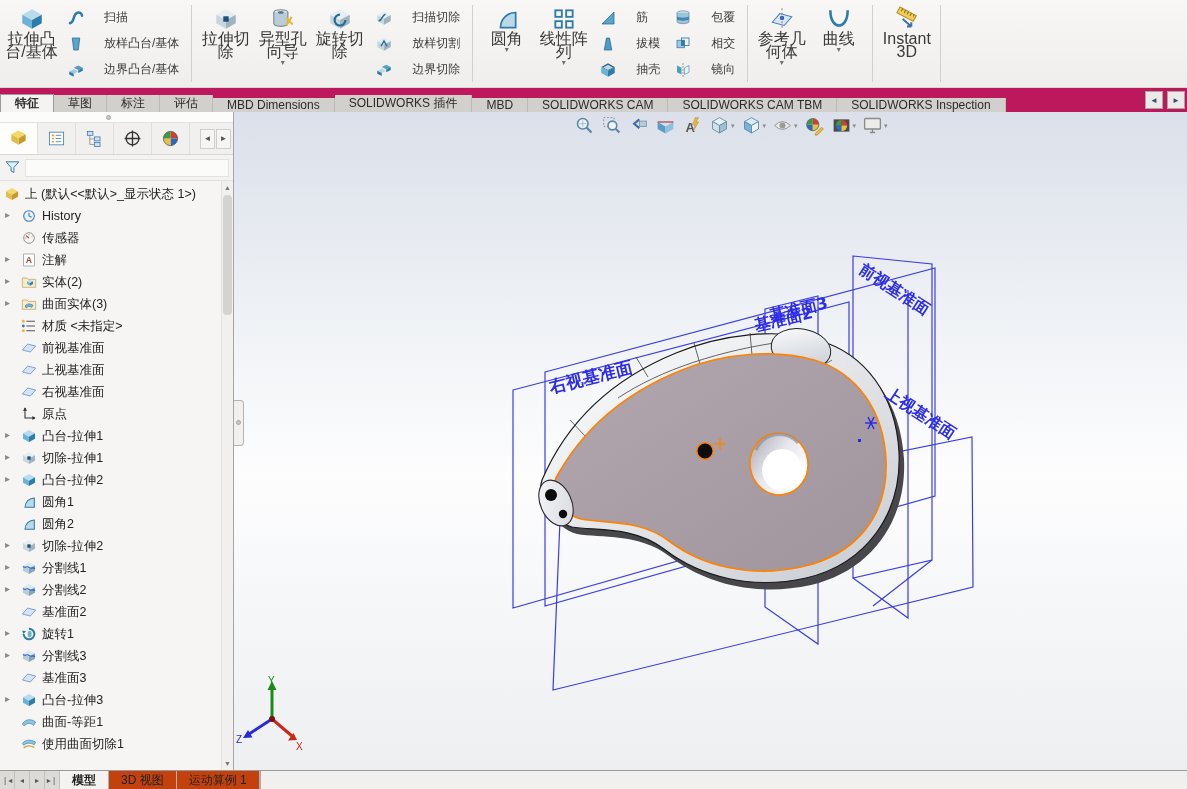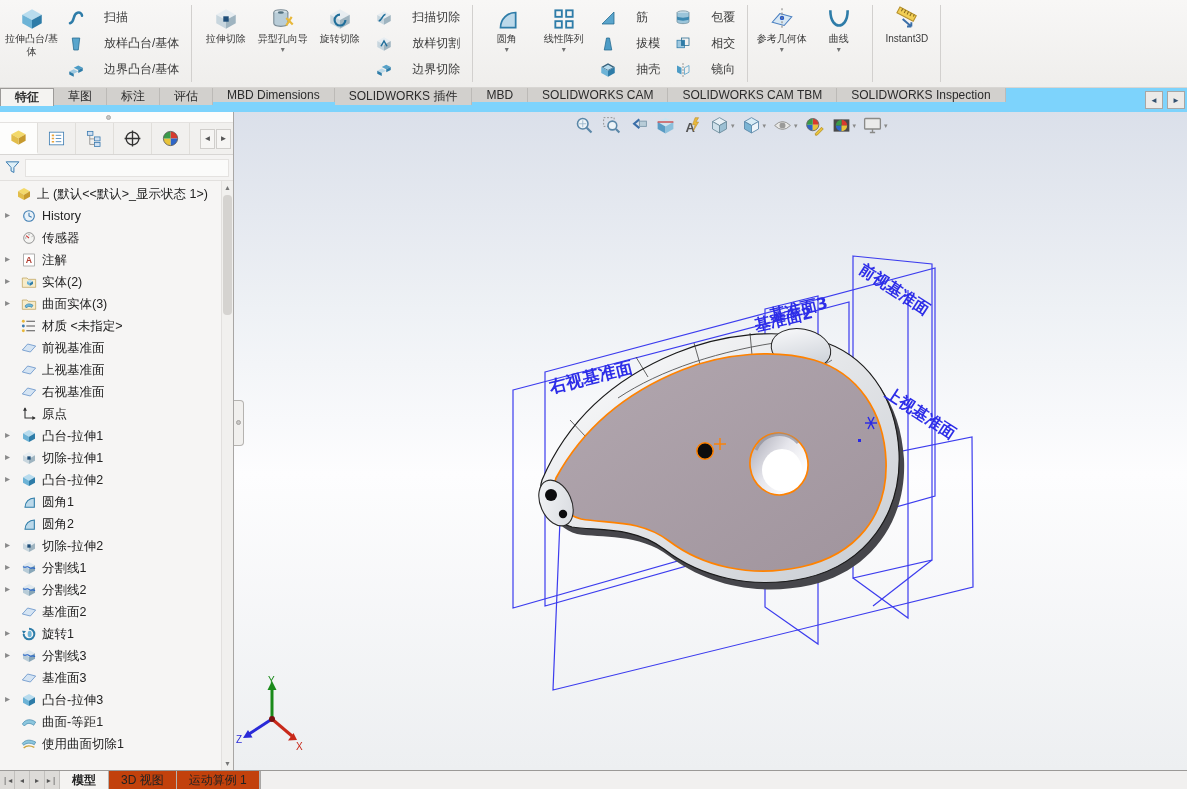--- a/index.html
+++ b/index.html
@@ -4,47 +4,47 @@
 <style>
   *{box-sizing:border-box;margin:0;padding:0}
   html,body{width:1187px;height:789px;overflow:hidden;font-family:"Liberation Sans","DejaVu Sans",sans-serif;font-size:12px;color:#222;background:#f2f1f0}
   svg{display:block}
   
   .ribbon{position:absolute;left:0;top:0;width:1187px;height:88px;background:linear-gradient(#f8f7f6,#efeeec);display:flex;align-items:stretch;border-bottom:1px solid #d8d6d3}
   .rib-group{display:flex;padding:2px 3px}
   .rib-sep{width:1px;background:#d2d0ce;margin:5px 2px}
   .big-btn{width:57px;display:flex;flex-direction:column;align-items:center;padding-top:4px;cursor:pointer}
   .big-btn .ic{width:26px;height:26px}
-  .big-btn .lbl{text-align:center;line-height:13px;font-size:10px;color:#3a3a3a;width:56px;word-break:break-all}
+  .big-btn .lbl{text-align:center;line-height:13px;font-size:16px;color:#3a3a3a;width:56px;word-break:break-all}
   .big-btn .dd{color:#707070;font-size:8px;line-height:8px;margin-top:1px}
   .small-col{display:flex;flex-direction:column;justify-content:center;padding:1px 0}
   .small-btn{display:flex;align-items:center;gap:19px;height:26px;padding:0 7px;font-size:12px;color:#3a3a3a;cursor:pointer;white-space:nowrap}
   .small-btn .ic{width:18px;height:18px}
   
-  .tabstrip{position:absolute;left:0;top:88px;width:1187px;height:24px;background:#7dd3fc;display:flex;align-items:flex-start}
+  .tabstrip{position:absolute;left:0;top:88px;width:1187px;height:24px;background:#be185d;display:flex;align-items:flex-end}
   .mtab{padding:0 14px;display:flex;align-items:center;color:#2b2b2b;border-right:1px solid #bcbab7;cursor:pointer;background:#d2d0cd}
   .mtab.active{background:#f4f3f1;border:1px solid #9c9a98;border-bottom:none;font-weight:bold}
   .strip-fill{flex:1}
   .strip-btn{width:18px;height:18px;margin:3px 2px;border:1px solid #a8a6a4;background:#eceae8;display:flex;align-items:center;justify-content:center;font-size:8px;color:#33506e;cursor:pointer}
   
   .left-panel{position:absolute;left:0;top:112px;width:234px;height:658px;background:#f6f5f4;border-right:1px solid #a8a6a4;display:flex;flex-direction:column}
   .panel-topstrip{height:11px;background:#fcfcfb;border-bottom:1px solid #e4e2e0;position:relative}
   .panel-topstrip .grip{position:absolute;left:106px;top:3px;width:5px;height:5px;border-radius:50%;background:#c9c7c5;border:1px solid #aaa}
   .mgr-tabs{height:32px;display:flex;align-items:stretch;background:#f1f0ee;border-bottom:1px solid #d8d6d4}
   .mgr-tab{width:38px;display:flex;align-items:center;justify-content:center;border-right:1px solid #e0deda;cursor:pointer}
   .mgr-tab.active{background:#fdfdfc;border-bottom:2px solid #fdfdfc}
   .mgr-tab .ic{width:19px;height:19px}
   .mgr-scroll{margin-left:auto;display:flex;align-items:center;padding-right:2px;gap:1px}
   .mgr-arrow{width:15px;height:20px;display:flex;align-items:center;justify-content:center;font-size:8px;color:#555;border:1px solid #d0cecb;background:#f6f5f3;cursor:pointer}
   .filter-row{height:26px;display:flex;align-items:center;gap:4px;padding:0 4px;border-bottom:1px solid #e2e0de;background:#f4f3f2}
   .filter-row .ic{width:17px;height:17px}
   .filter-box{flex:1;height:18px;background:#fbfbfa;border:1px solid #e4e2e0}
   .tree{flex:1;position:relative;overflow:hidden;padding-top:2px;background:#f6f5f4}
   .tree-row{display:flex;align-items:center;height:22px;padding-left:21px;position:relative;font-size:12.5px;white-space:nowrap;cursor:pointer}
-  .tree-row.root{padding-left:16px}
+  .tree-row.root{padding-left:4px}
   .tree-row .arrow{position:absolute;left:5px;top:4px;color:#8a8a8a;font-size:10px}
   .tree-row .ic{width:16px;height:16px;margin-right:5px;flex:0 0 auto}
   .tree-scrollbar{position:absolute;right:0;top:0;bottom:0;width:12px;background:#f1f0ee;border-left:1px solid #e2e0de}
   .sb-arrow{position:absolute;left:0;width:11px;height:13px;display:flex;align-items:center;justify-content:center;font-size:7px;color:#777;cursor:pointer}
   .sb-thumb{position:absolute;left:1px;top:14px;width:9px;height:120px;background:#d5d3d0;border-radius:4px}
   
   .viewport{position:absolute;left:234px;top:112px;width:953px;height:658px;background:linear-gradient(180deg,#dbe0ea 0%,#eef1f5 30%,#fdfdfe 55%,#edeff1 100%);overflow:hidden}
   .headsup{position:absolute;left:338px;top:1px;display:flex;align-items:center;gap:2px;z-index:5}
   .hu-btn{display:flex;align-items:center;padding:2px 2px;cursor:pointer;border-radius:2px}
   .hu-btn .ic{width:21px;height:21px}

